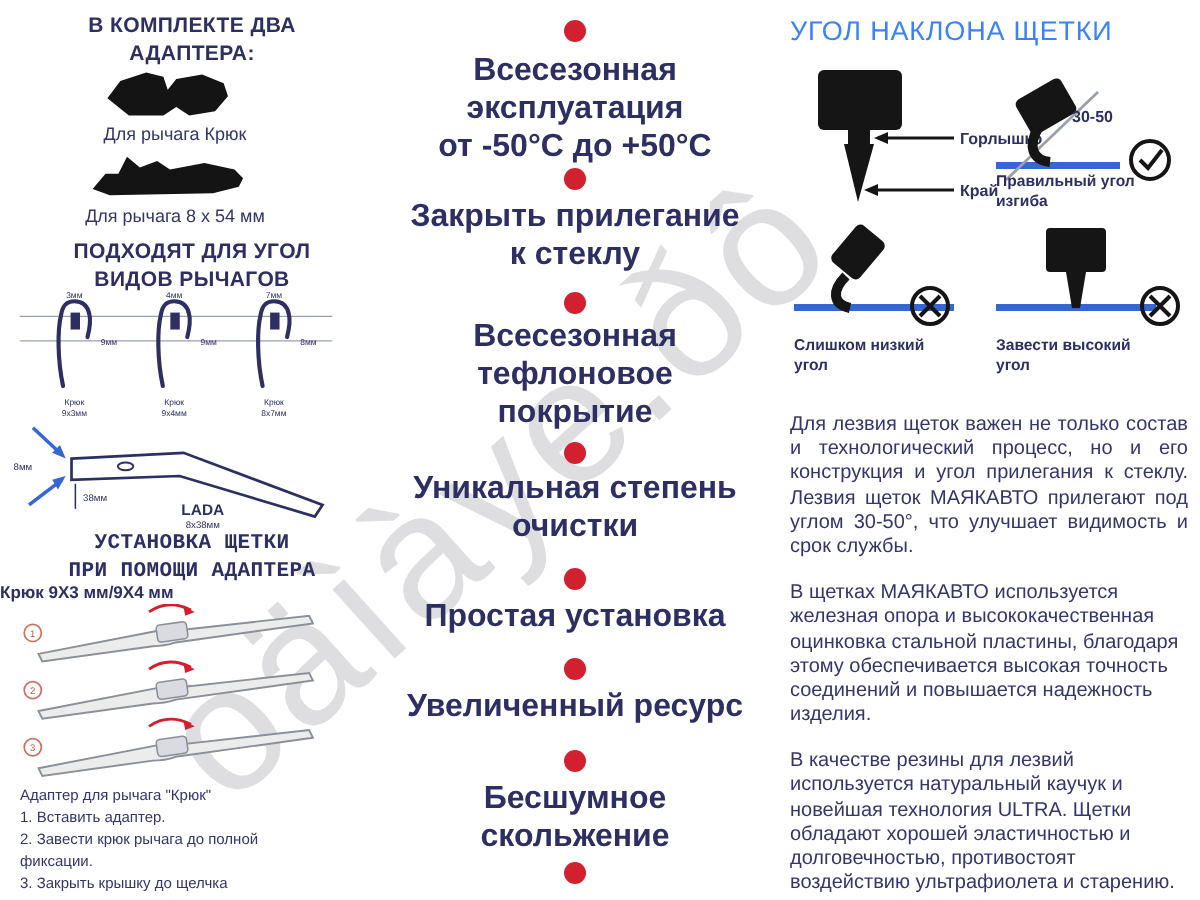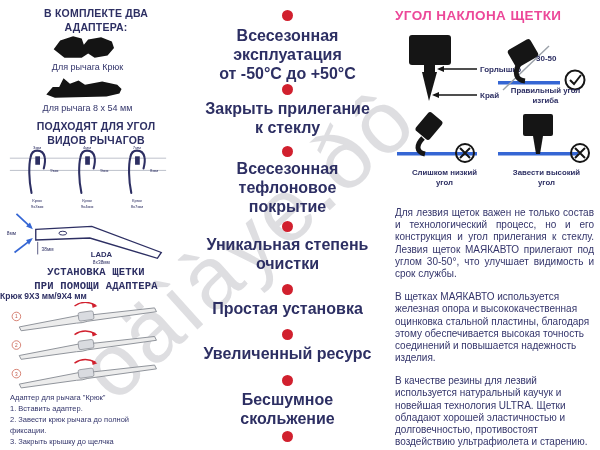--- a/index.html
+++ b/index.html
@@ -52,28 +52,28 @@
   .mi {
     position:absolute; width:100%; text-align:center; font-size:16px;
     font-weight:bold; line-height:1.18; color:#2d2f63; white-space:pre-line;
   }
   .d1{top:10px}.t1{top:27px}.d2{top:84px}.t2{top:100px}.d3{top:146px}.t3{top:160px}
   .d4{top:221px}.t4{top:236px}.d5{top:284px}.t5{top:300px}.d6{top:329px}.t6{top:345px}
   .d7{top:375px}.t7{top:391px}.d8{top:431px}
   
   .col-right { position:absolute; left:395px; top:0; width:200px; height:450px; }
   .h-right {
-    position:absolute; top:8px; width:100%; font-size:13.5px; font-weight:bold;
-    letter-spacing:.4px; color:#ec4899;
+    position:absolute; top:8px; width:100%; font-size:13.5px; font-weight:normal;
+    letter-spacing:.4px; color:#3b82f6;
   }
   .svg-row1 { position:absolute; top:33px; left:0; }
   .svg-row2 { position:absolute; top:112px; left:0; }
   .diag-cap {
     position:absolute; font-size:7.8px; font-weight:bold; color:#2d2f63;
-    line-height:1.3; white-space:pre-line;text-align:center;
+    line-height:1.3; white-space:pre-line;
   }
   .cap-correct { top:86px; left:103px; width:95px; }
   .cap-low  { top:168px; left:2px;  width:95px; }
   .cap-high { top:168px; left:103px; width:97px; }
   .paras { position:absolute; top:207px; left:0; width:199px; }
   .paras p {
     font-size:10px; line-height:1.22; color:#34356b; margin-bottom:11px;
   }
   .paras p.just { text-align:justify; }
   svg text { font-family:"Liberation Sans", sans-serif; }

